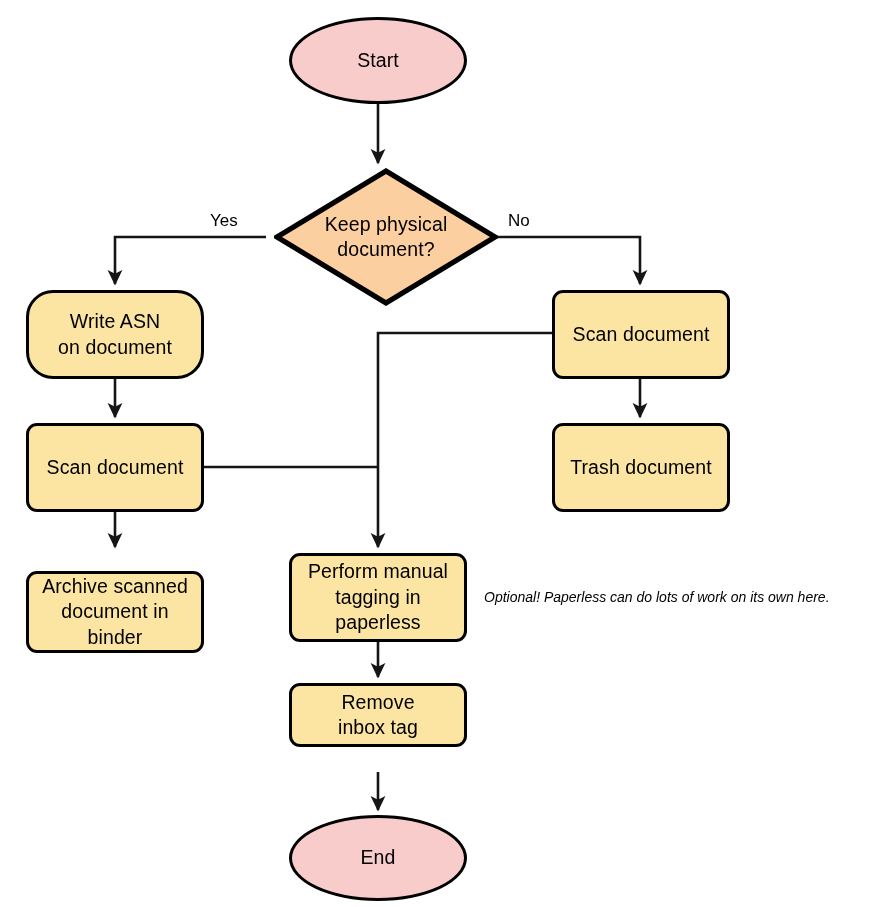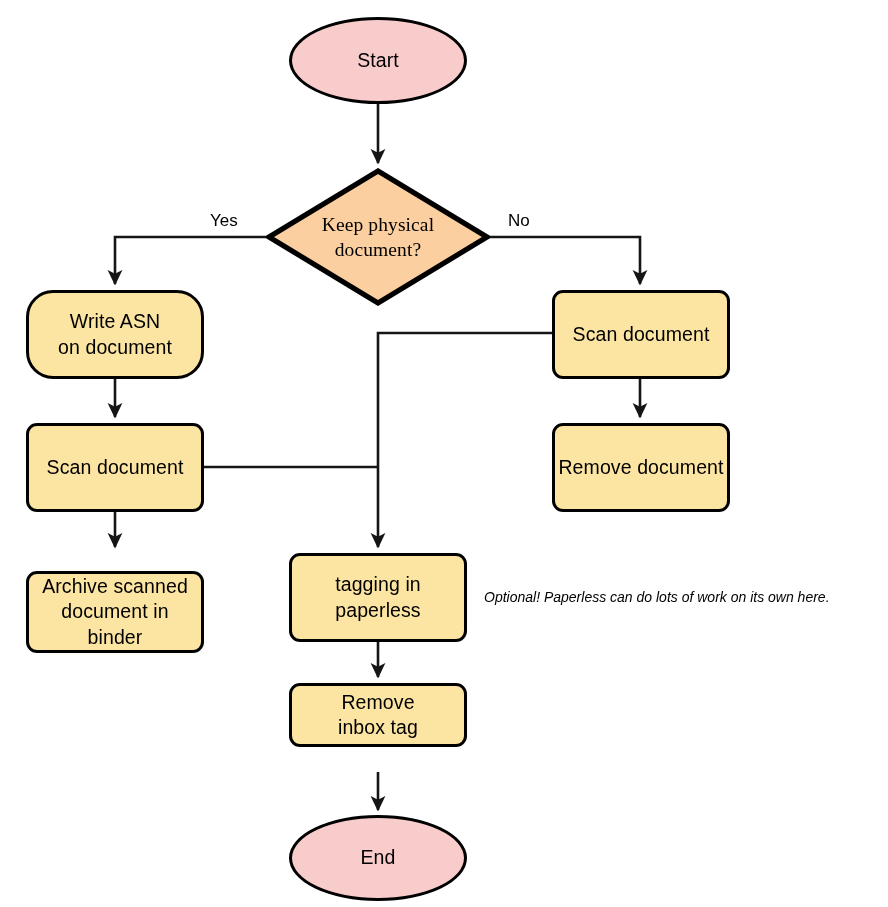--- a/index.html
+++ b/index.html
@@ -114,21 +114,21 @@
       <path d="M 378 642 L 378 677" marker-end="url(#arrowhead)"></path>
 
       <path d="M 378 772 L 378 810" marker-end="url(#arrowhead)"></path>
     </g>
   </svg>
 
   <div class="node node-terminator" style="left:289px; top:17px; width:178px; height:87px;">
     <span>Start</span>
   </div>
 
-  <div class="node node-decision" style="left:266px; top:168px; width:224px; height:138px;font-family:Liberation Serif, serif;">
+  <div class="node node-decision" style="left:274px; top:168px; width:224px; height:138px;">
     <svg class="decision-shape" viewBox="0 0 224 138" preserveAspectRatio="none" xmlns="http://www.w3.org/2000/svg">
       <polygon points="112,3 221,69 112,135 3,69" fill="#FCCFA0" stroke="#000000" stroke-width="5.2" stroke-linejoin="miter" vector-effect="non-scaling-stroke"></polygon>
     </svg>
     <div class="decision-label">
       <div>Keep physical</div>
       <div>document?</div>
     </div>
   </div>
 
   <div class="edge-label" style="left:210px; top:212px;">Yes</div>
@@ -151,25 +151,26 @@
       <div>document in</div>
       <div>binder</div>
     </div>
   </div>
 
   <div class="node node-process" style="left:552px; top:290px; width:178px; height:89px;">
     <span>Scan document</span>
   </div>
 
   <div class="node node-process" style="left:552px; top:423px; width:178px; height:89px;">
-    <span>Remove document</span>
+    <span>Trash document</span>
   </div>
 
   <div class="node node-process" style="left:289px; top:553px; width:178px; height:89px;">
     <div>
+      <div>Perform manual</div>
       <div>tagging in</div>
       <div>paperless</div>
     </div>
   </div>
 
   <div class="node node-process" style="left:289px; top:683px; width:178px; height:64px;">
     <div>
       <div>Remove</div>
       <div>inbox tag</div>
     </div>

